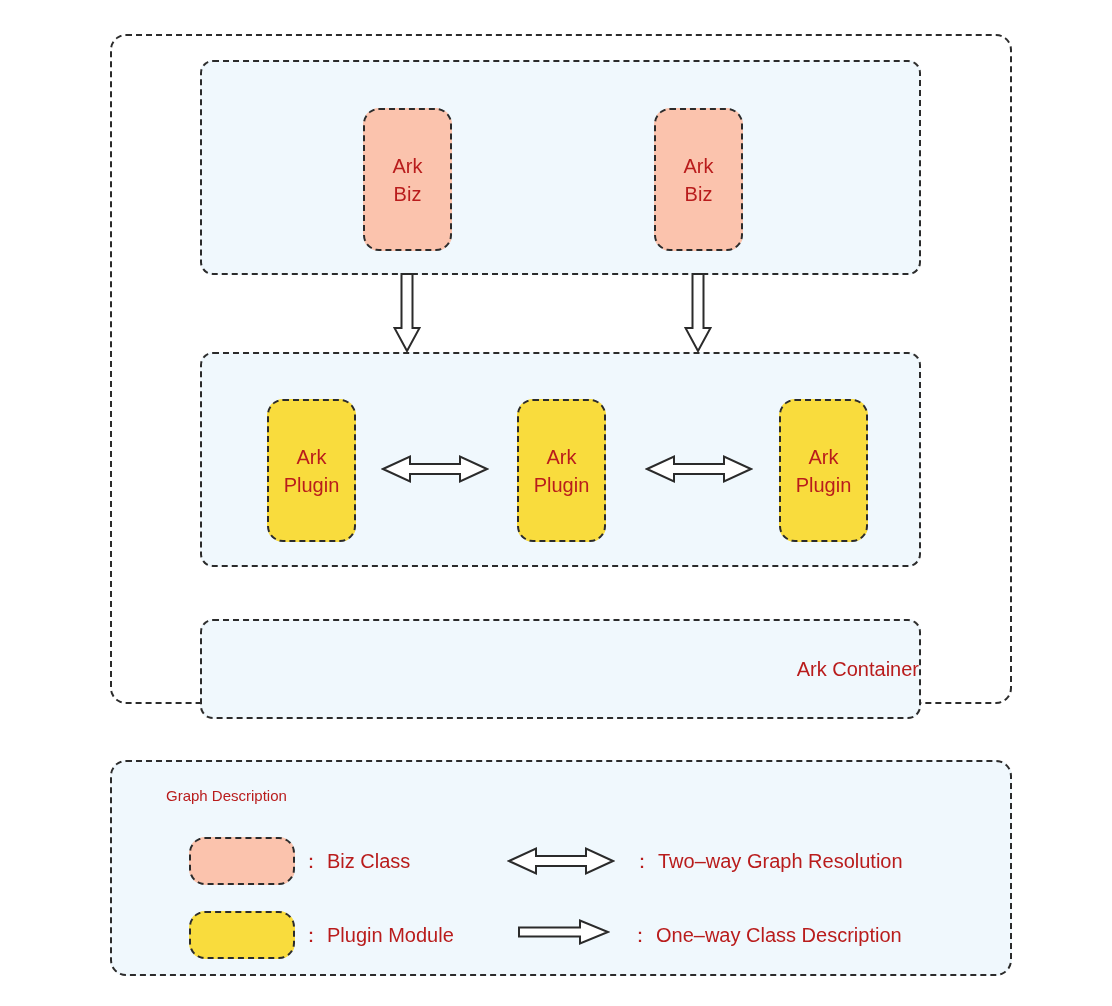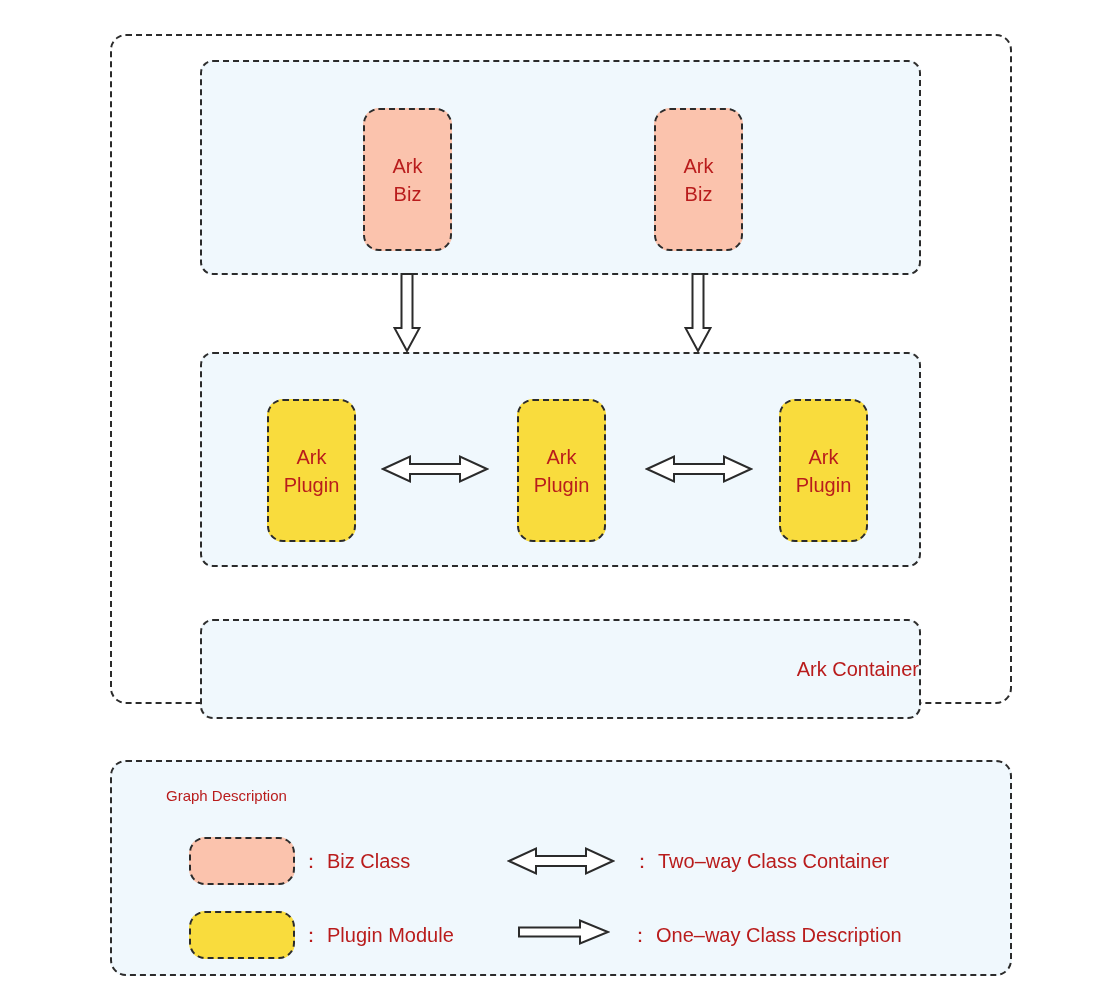--- a/index.html
+++ b/index.html
@@ -174,21 +174,21 @@
       <span>Biz Class</span>
     </div>
 
     <div class="legend-arrow-two">
       <svg width="108" height="30" viewBox="0 0 108 30">
         <path d="M 2 15 L 29 2.5 L 29 10 L 79 10 L 79 2.5 L 106 15 L 79 27.5 L 79 20 L 29 20 L 29 27.5 Z" fill="#ffffff" stroke="#2b2b2b" stroke-width="2" stroke-linejoin="miter"></path>
       </svg>
     </div>
     <div class="legend-label ll-2">
       <span class="colon">：</span>
-      <span>Two–way Class Container</span>
+      <span>Two–way Graph Resolution</span>
     </div>
 
     <div class="legend-swatch swatch-plugin"></div>
     <div class="legend-label ll-3">
       <span class="colon">：</span>
       <span>Plugin Module</span>
     </div>
 
     <div class="legend-arrow-one">
       <svg width="92" height="26" viewBox="0 0 92 26">

